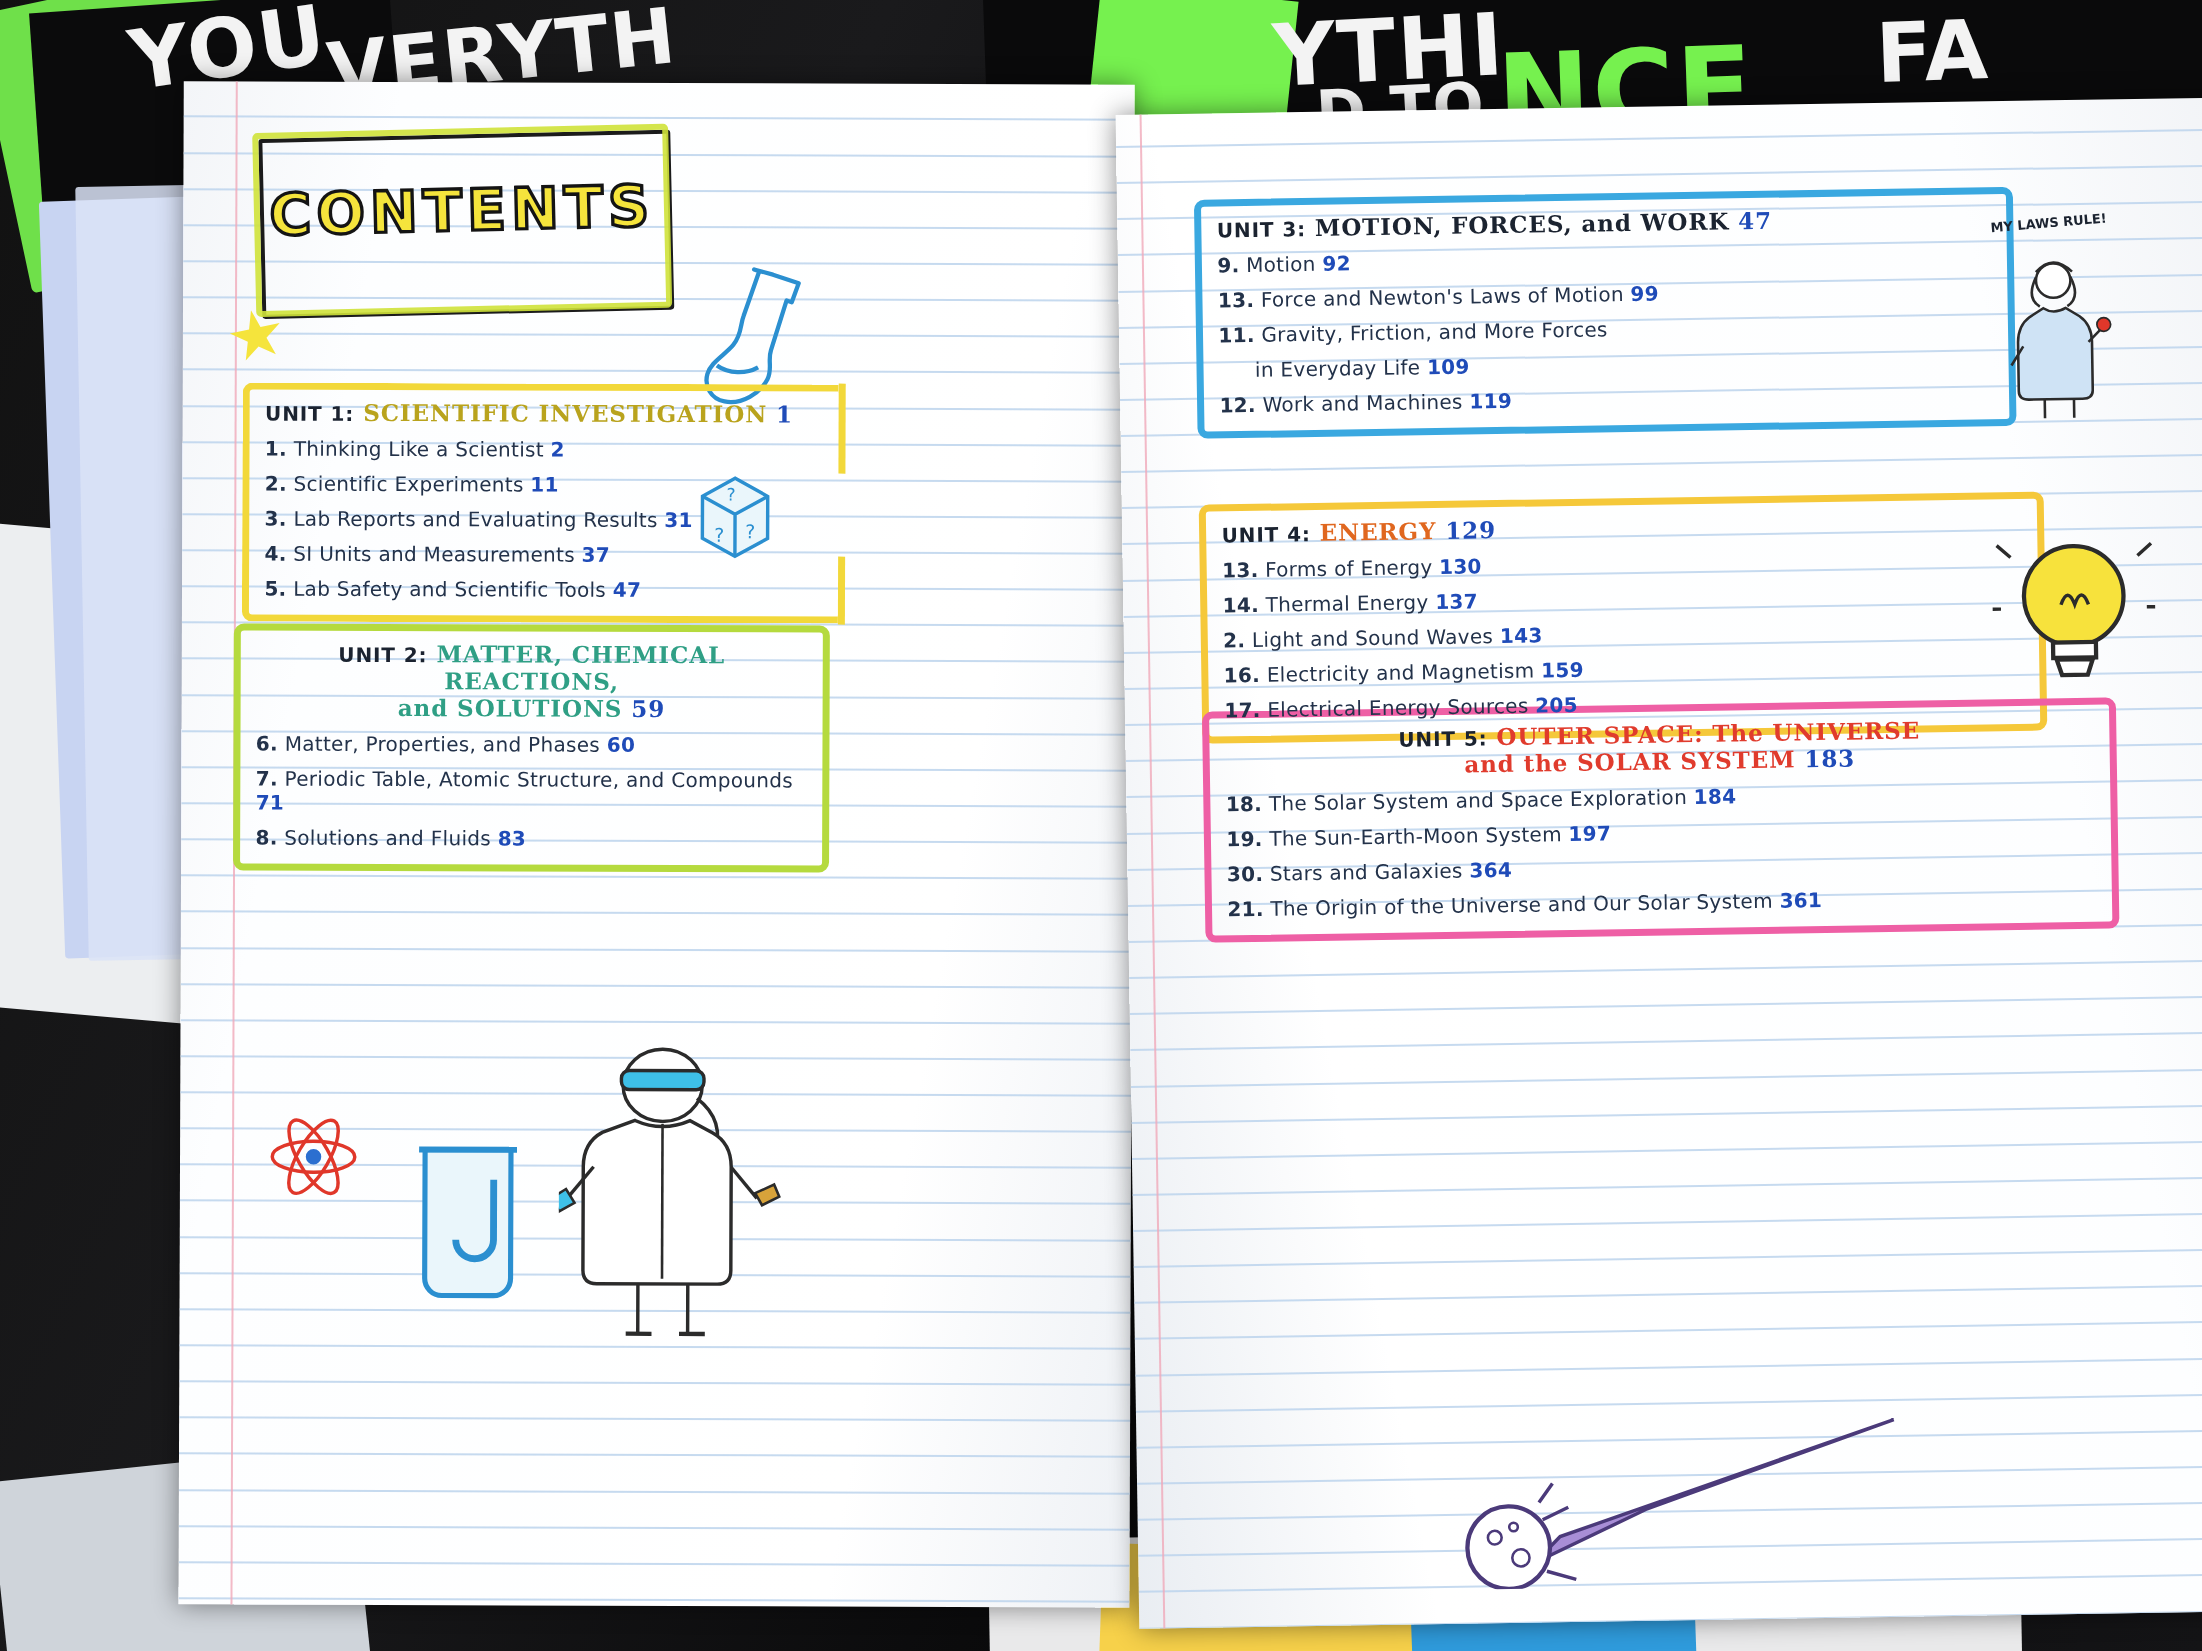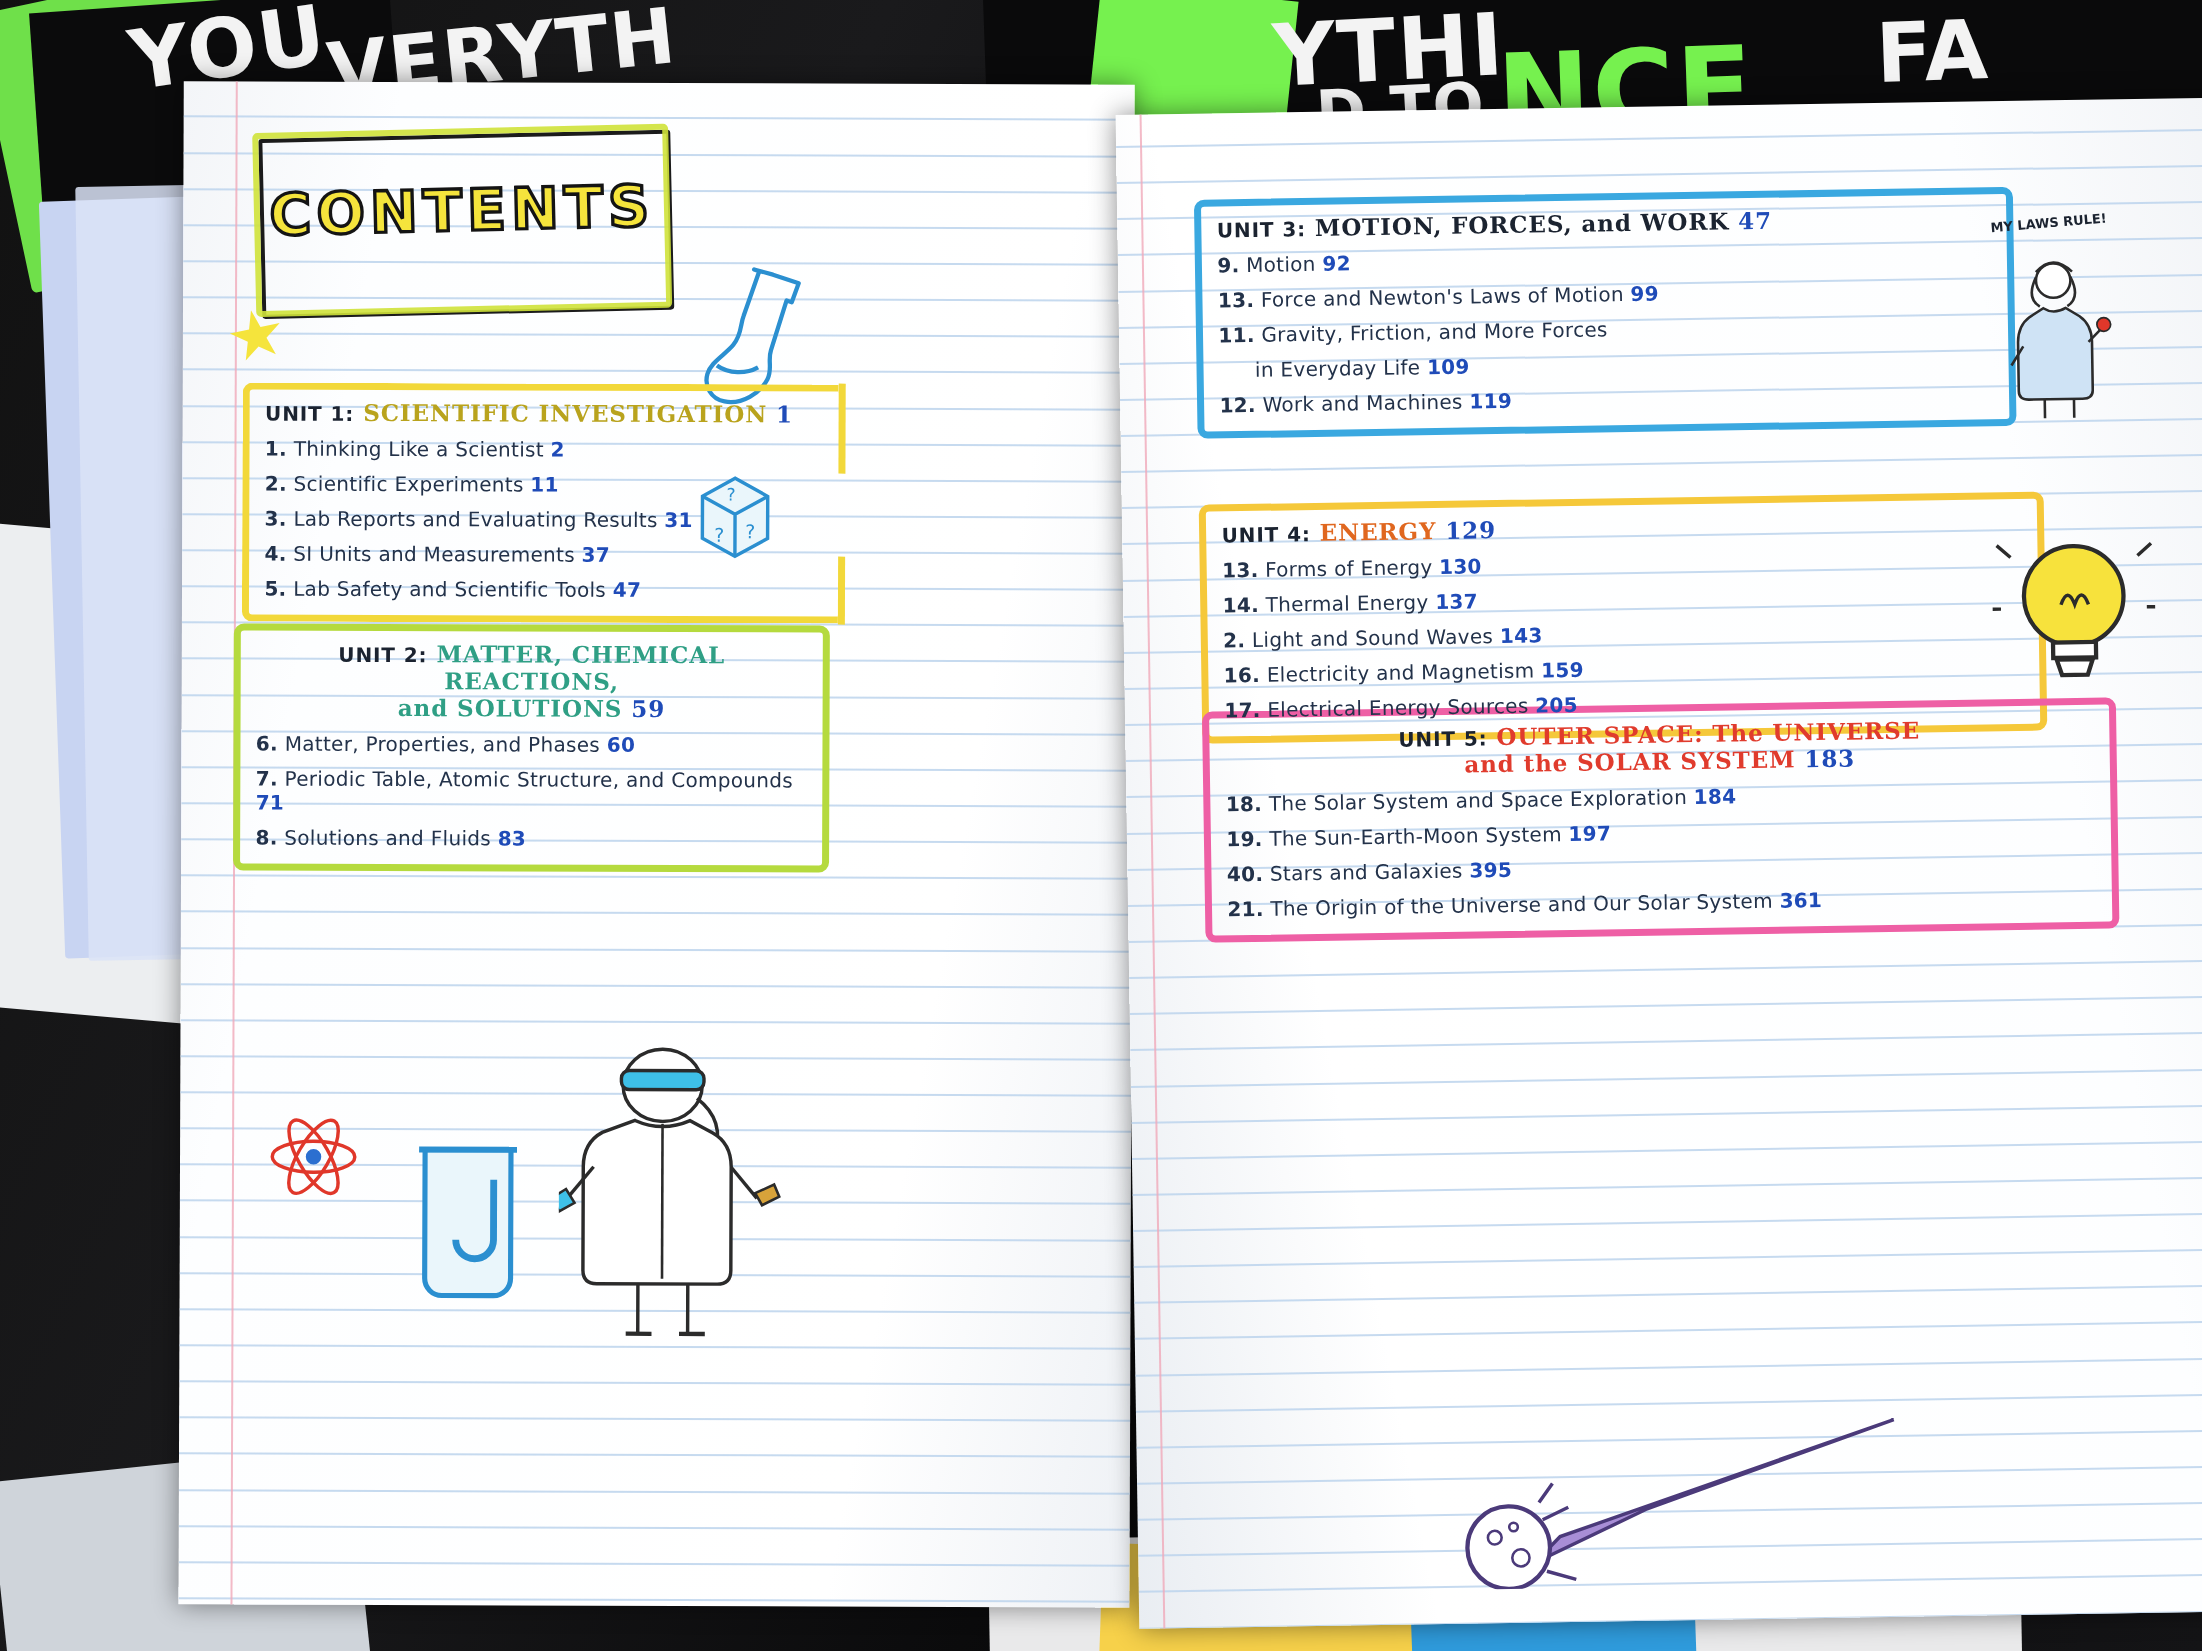--- a/index.html
+++ b/index.html
@@ -418,23 +418,23 @@
           <span class="num">18.</span>
           <span>The Solar System and Space Exploration</span>
           <span class="pg">184</span>
         </div>
         <div class="item">
           <span class="num">19.</span>
           <span>The Sun-Earth-Moon System</span>
           <span class="pg">197</span>
         </div>
         <div class="item">
-          <span class="num">40.</span>
+          <span class="num">30.</span>
           <span>Stars and Galaxies</span>
-          <span class="pg">395</span>
+          <span class="pg">364</span>
         </div>
         <div class="item">
           <span class="num">21.</span>
           <span>The Origin of the Universe and Our Solar System</span>
           <span class="pg">361</span>
         </div>
       </div>
 
       <svg class="doodle" style="left:293px;top:1308px" width="482" height="172" viewBox="0 0 560 200">
         <path d="M540 10 L150 140 L120 170 L250 110 Z" fill="#a88ed6" stroke="#4b3a7a" stroke-width="4"></path>

